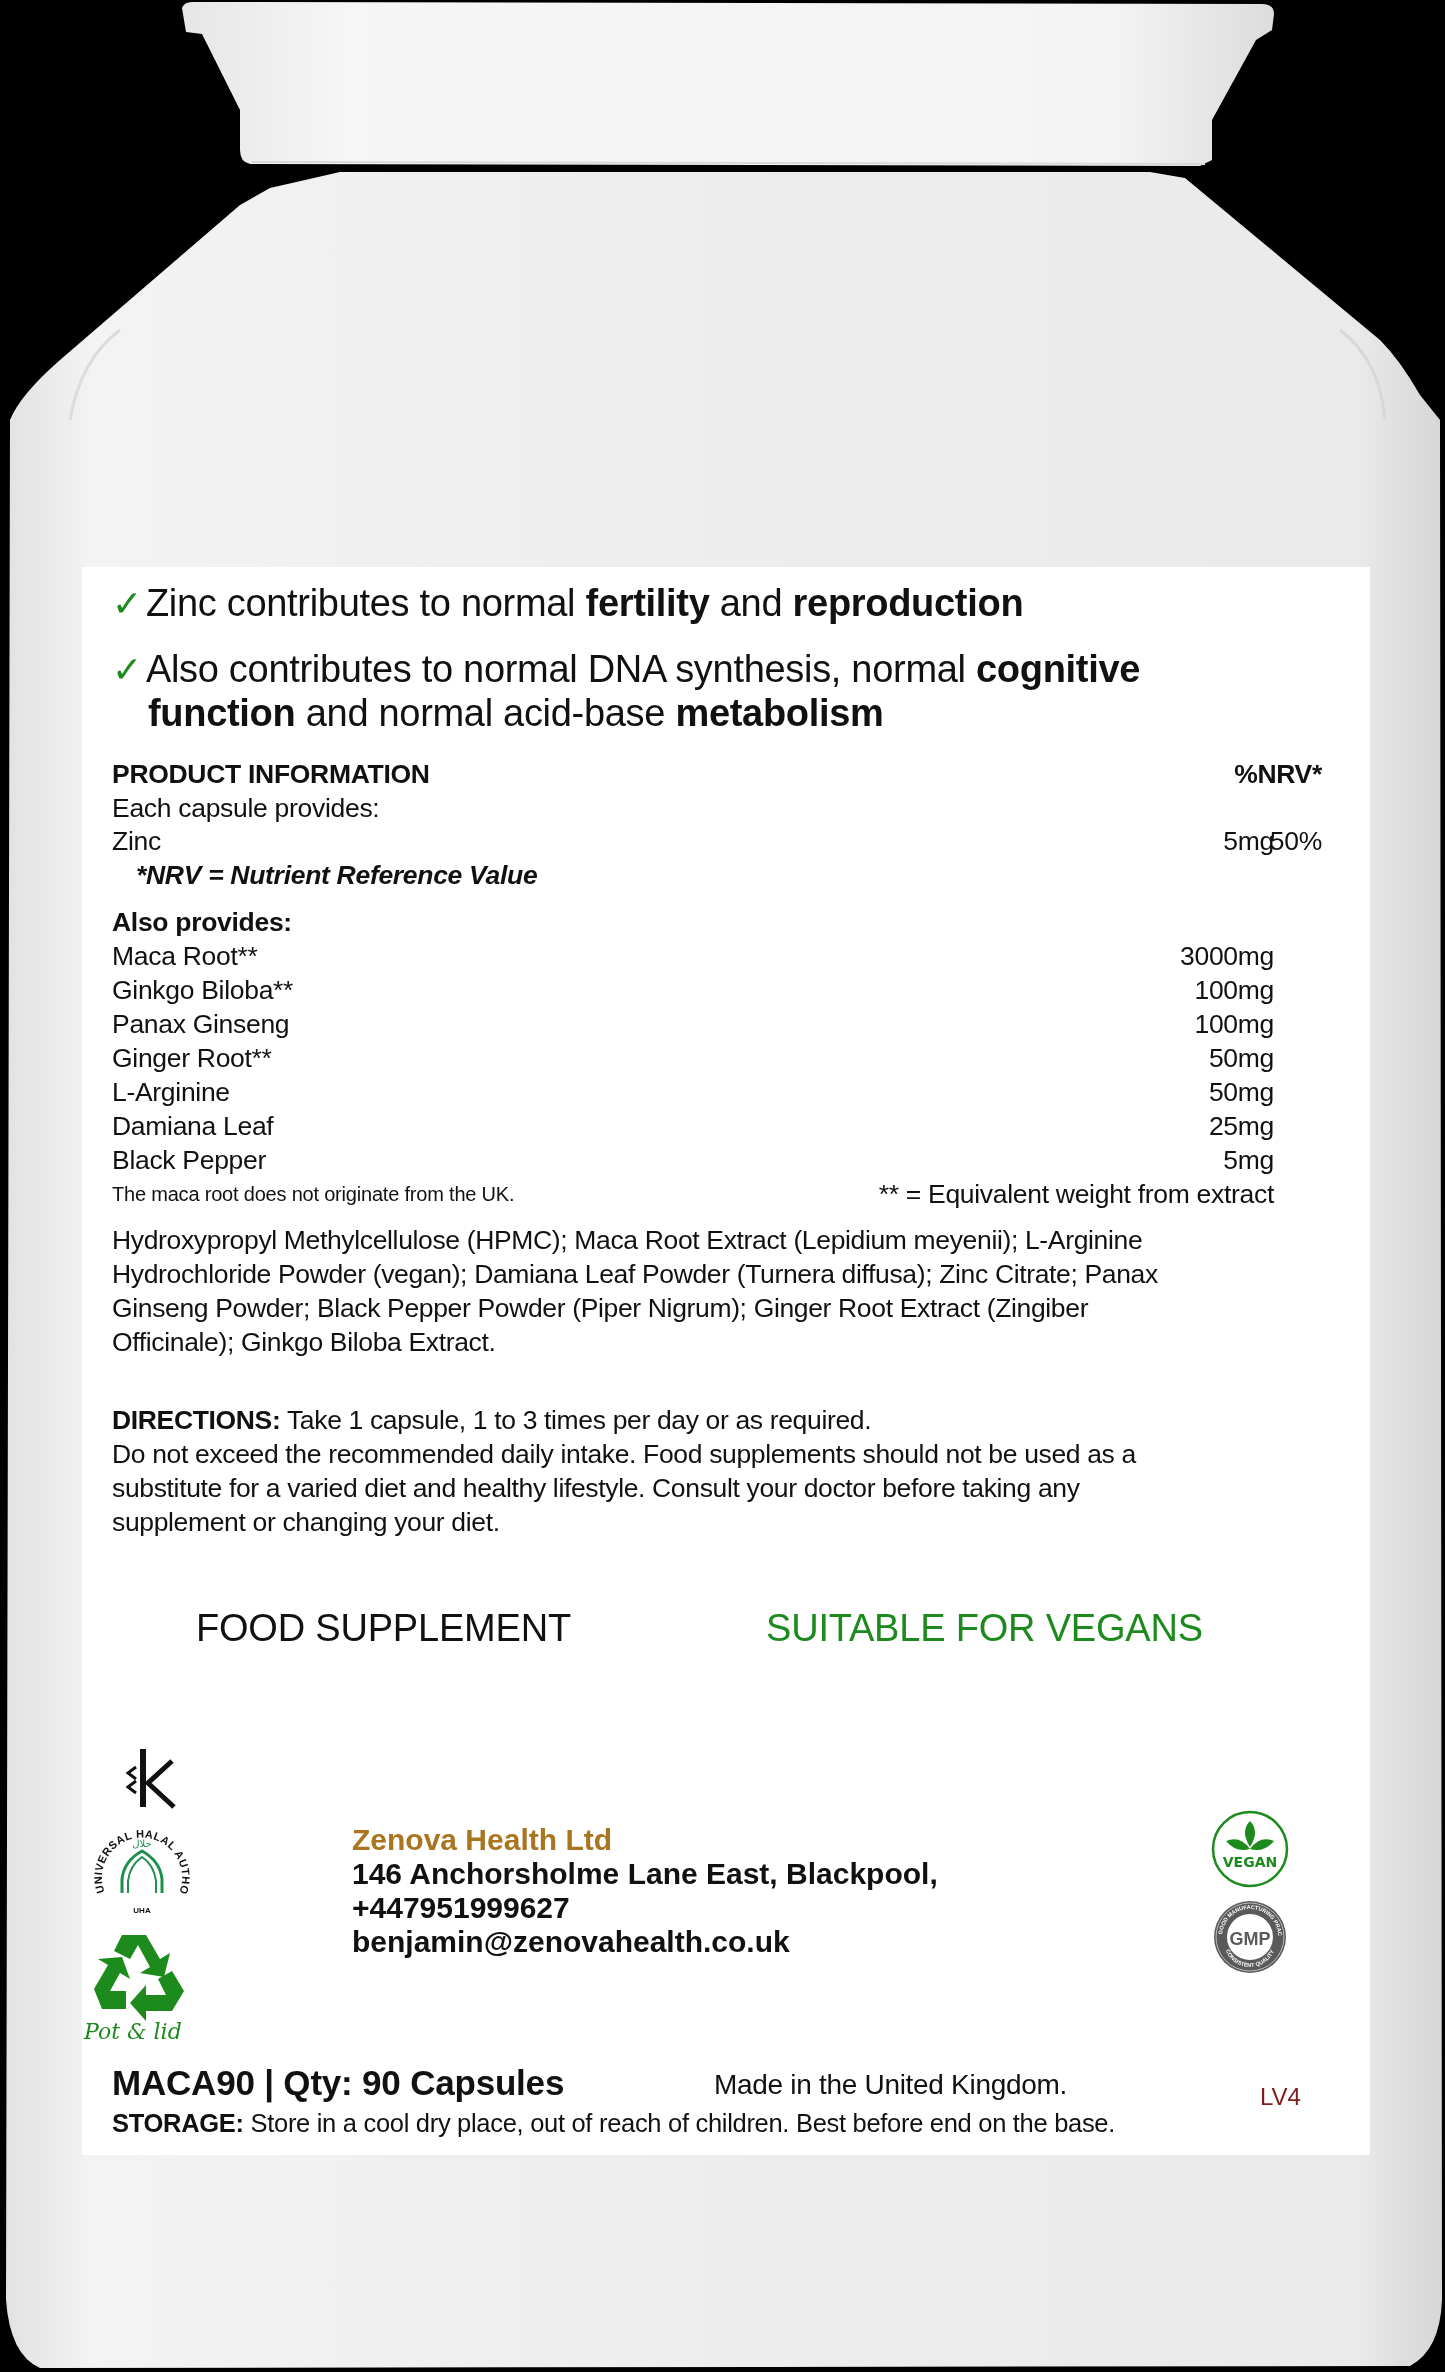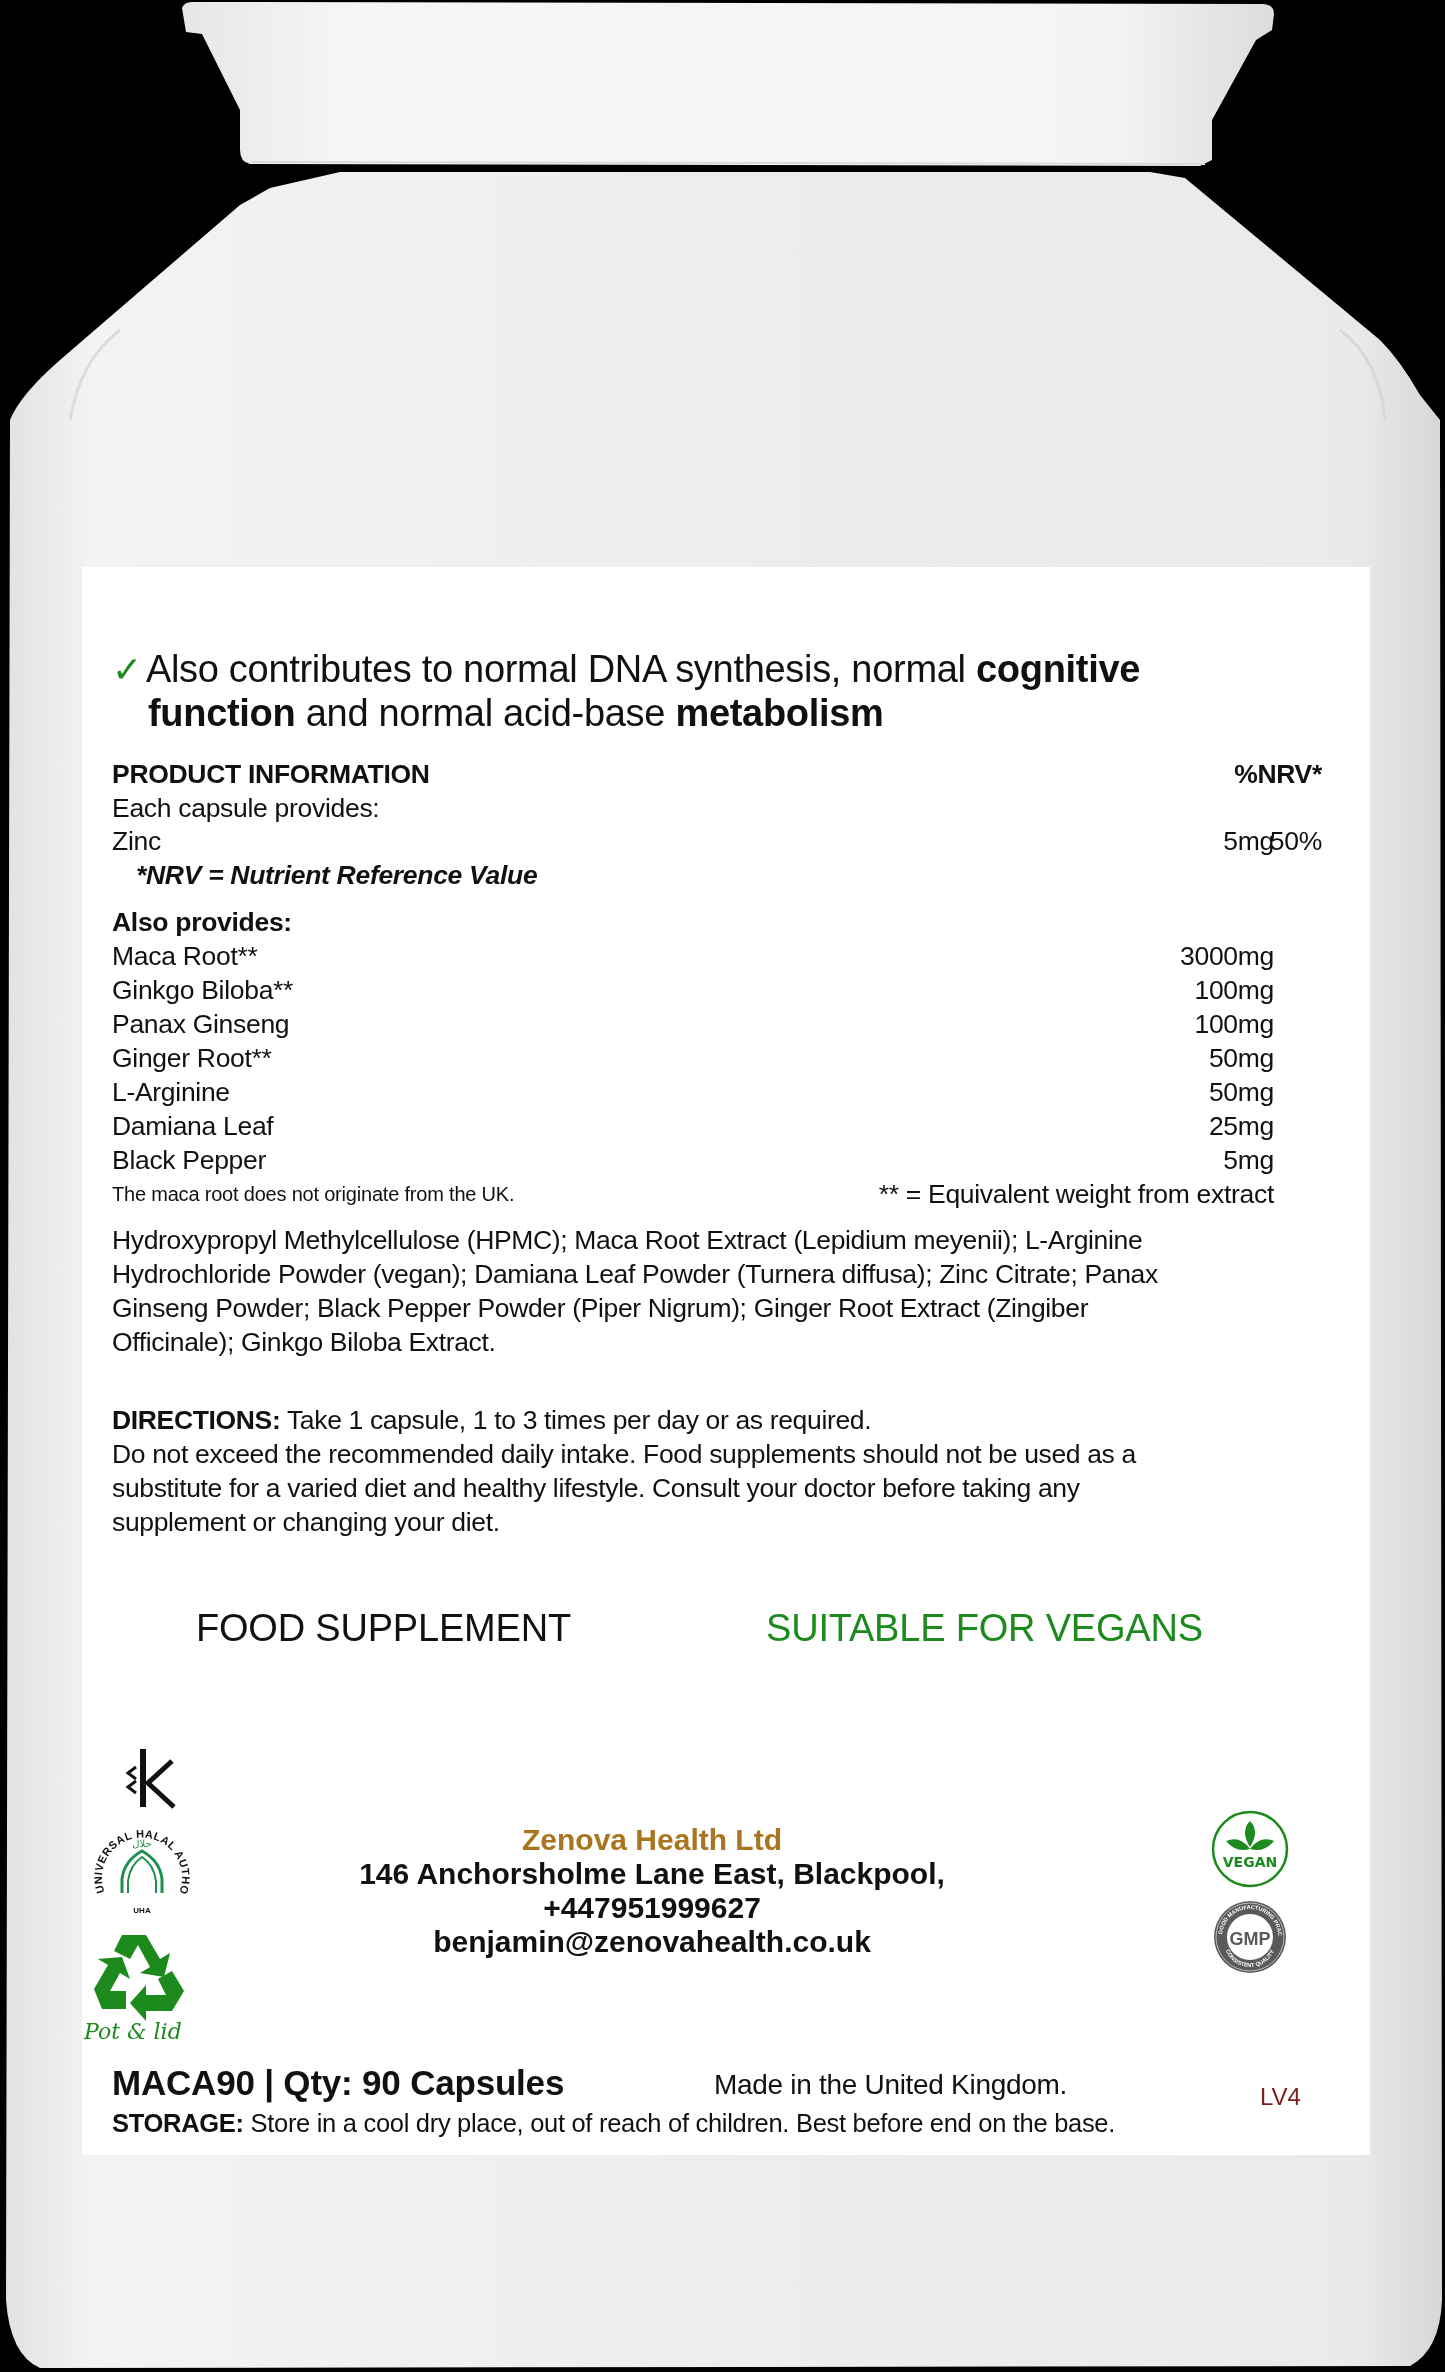--- a/index.html
+++ b/index.html
@@ -19,21 +19,21 @@
   .pi { font-size: 26.5px; letter-spacing: -0.3px; }
   .pi.bold { font-weight: bold; }
   .pi-row { position: absolute; left: 30px; width: 1162px; height: 34px; font-size: 26.5px; letter-spacing: -0.3px; }
   .pi-row .name { position: absolute; left: 0; top: 0; }
   .pi-row .amt { position: absolute; right: 0; top: 0; }
   .small { font-size: 20px; letter-spacing: -0.2px; }
   .para { position: absolute; left: 30px; width: 1250px; font-size: 26.5px; line-height: 34px; letter-spacing: -0.35px; }
   .para b { font-weight: bold; }
   .big { font-size: 38px; letter-spacing: -0.2px; }
   .green { color: #1c8a1c; }
-  .company { position: absolute; left: 270px; width: 600px; text-align: center; font-weight: bold; font-size: 30px; line-height: 34px; color: #111; }
+  .company { position: absolute; left: 270px; width: 600px; font-weight: bold; font-size: 30px; line-height: 34px; color: #111; }
   .company .name { color: #a9751f; }
 </style>
 </head>
 <body>
 
 <svg class="bottle-svg" width="1445" height="2372" viewBox="0 0 1445 2372">
   <defs>
     <linearGradient id="capGrad" x1="0" y1="0" x2="1" y2="0">
       <stop offset="0" stop-color="#e6e6e6"></stop>
       <stop offset="0.15" stop-color="#f6f6f6"></stop>
@@ -53,20 +53,23 @@
 
   <path d="M120 330 Q80 360 70 420" stroke="#dcdcdc" stroke-width="3" fill="none"></path>
   <path d="M1340 330 Q1380 360 1385 420" stroke="#d8d8d8" stroke-width="3" fill="none"></path>
 
   <path d="M182 8 Q184 2 192 2 L1262 4 Q1274 4 1274 14 L1272 30 L1256 40 L1212 120 L1212 160 L1200 166 L250 164 Q240 162 240 150 L240 110 L202 34 L186 32 Z" fill="url(#capGrad)"></path>
   <line x1="252" y1="162" x2="1205" y2="164" stroke="#d9d9d9" stroke-width="2"></line>
 </svg>
 
 <div class="label">
 
+  <div class="abs claim" style="left:30px; top:12px;">
+    <span class="check">✓</span><span>Zinc contributes to normal </span><b>fertility</b><span> and </span><b>reproduction</b>
+  </div>
   <div class="abs claim" style="left:30px; top:78px;">
     <span class="check">✓</span><span>Also contributes to normal DNA synthesis, normal </span><b>cognitive</b>
   </div>
   <div class="abs claim" style="left:66px; top:122px;">
     <b>function</b><span> and normal acid-base </span><b>metabolism</b>
   </div>
 
   <div class="abs pi bold" style="left:30px; top:192px;">PRODUCT INFORMATION</div>
   <div class="abs pi bold" style="right:48px; top:192px;">%NRV*</div>
   <div class="abs pi" style="left:30px; top:226px;">Each capsule provides:</div>

